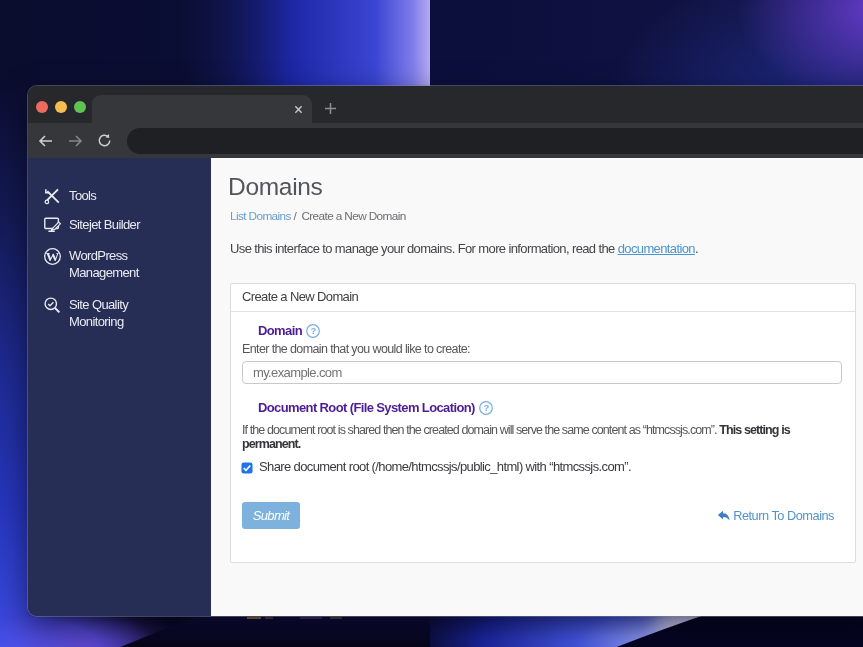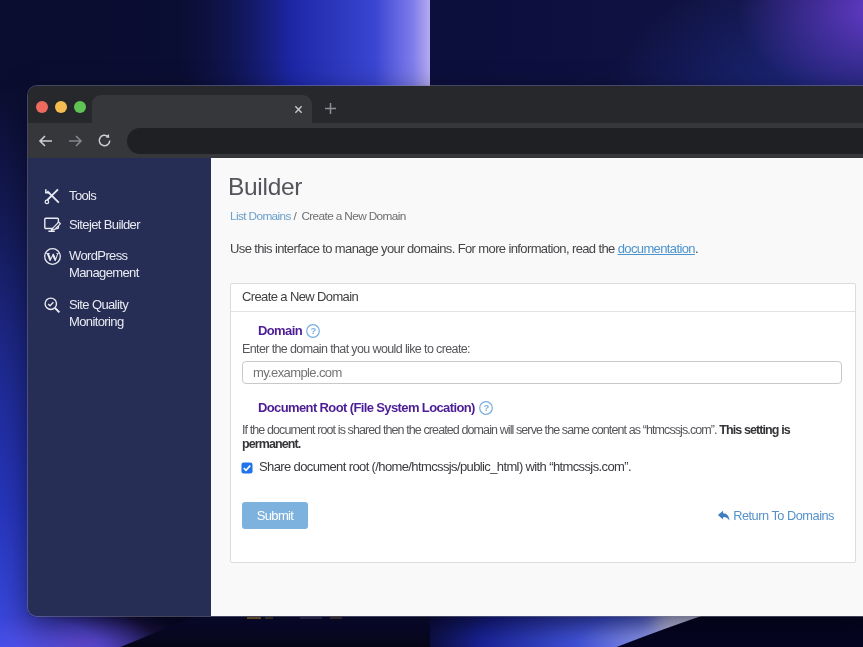--- a/index.html
+++ b/index.html
@@ -40,21 +40,21 @@
   #hint{top:56px;font-size:12.5px;line-height:18px;color:#56565b;}
   #dominput{top:77px;height:21px;border:1px solid #c9c9cd;border-radius:4px;background:#fff;
             font-size:13px;line-height:21px;color:#737373;padding-left:10px;right:13px;}
   #para{top:139px;font-size:12.5px;line-height:14px;color:#56565b;letter-spacing:-0.9px;}
   #para b{color:#35353a;}
   #cbrow{top:174px;font-size:13px;line-height:18px;color:#3a3a3f;}
   #cbrow svg{vertical-align:-3px;margin-right:5px;position:relative;left:-1px;}
   #btnrow{top:218px;height:27px;}
   .btn{position:absolute;top:0;height:27px;border-radius:3px;font-size:13px;white-space:nowrap;
        display:flex;align-items:center;justify-content:center;box-sizing:border-box;}
-  #bsub{left:0;width:66px;background:#7db2de;color:#fff;}
+  #bsub{left:0;width:58px;background:#7db2de;color:#fff;font-style:italic;}
   #bsub2{left:61px;width:158px;background:#f5f5f6;border:1px solid #cacace;color:#707075;font-size:12.4px;letter-spacing:-0.8px;}
   #ret{position:absolute;right:10px;top:0;line-height:27px;font-size:12.8px;color:#5592cb;letter-spacing:-0.5px;}
   #ret svg{vertical-align:-1.5px;margin-right:3px;}
 </style>
 </head>
 <body>
 <svg id="bg" viewBox="0 0 863 647">
   <defs>
     <linearGradient id="base" x1="0" y1="0" x2="1" y2="0">
       <stop offset="0" stop-color="#0a0d2e"></stop>
@@ -182,21 +182,21 @@
       <div class="sit" style="top:138px">
         <svg width="17" height="17" viewBox="0 0 17 17" fill="none" stroke="#e9ebf2">
           <circle cx="6.8" cy="6.8" r="5.7" stroke-width="1.4"></circle>
           <path d="M11 11 L15.4 15.4" stroke-width="2"></path>
           <path d="M4.2 7 L6 8.8 L9.4 5.3" stroke-width="1.3"></path>
         </svg>
         <span class="lbl">Site Quality<br>Monitoring</span>
       </div>
     </div>
     <div id="main">
-      <div id="h1">Builder</div>
+      <div id="h1">Domains</div>
       <div id="desc">Use this interface to manage your domains. For more information, read the <a class="doc">documentation</a>.</div>
       <div id="crumb"><a>List Domains</a> /&nbsp; Create a New Domain</div>
       <div id="card">
         <div id="chead"><span>Create a New Domain</span></div>
         <div class="row blab" style="top:38px">Domain<span class="qi"><svg width="14" height="14" viewBox="0 0 14 14">
                 <circle cx="7" cy="7" r="6.3" fill="none" stroke="#79aede" stroke-width="1.2"></circle>
                 <text x="7" y="10.2" text-anchor="middle" font-size="9.5" font-weight="bold" fill="#79aede" font-family="Liberation Sans">?</text>
               </svg></span></div>
         <div class="row" id="hint">Enter the domain that you would like to create:</div>
         <div class="row" id="dominput">my.example.com</div>

